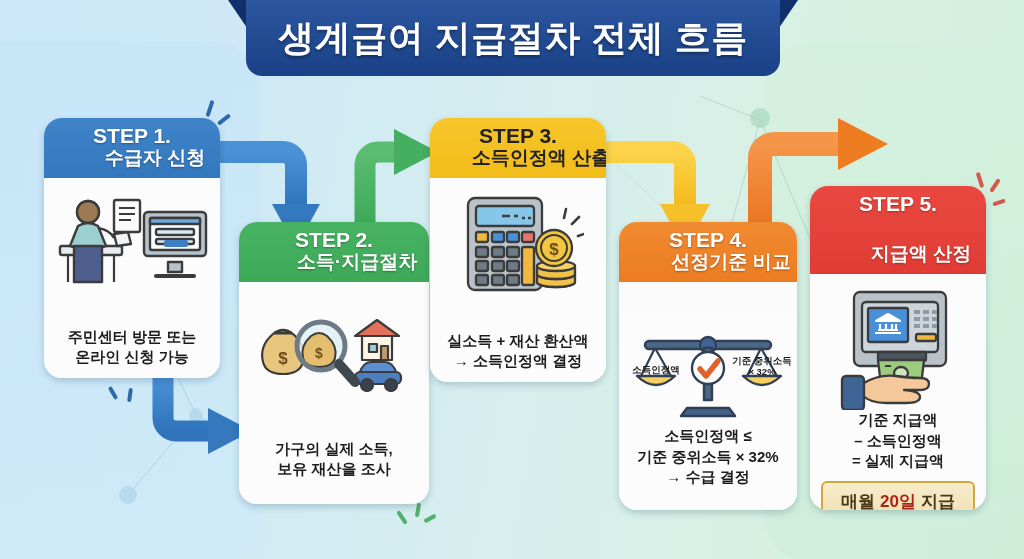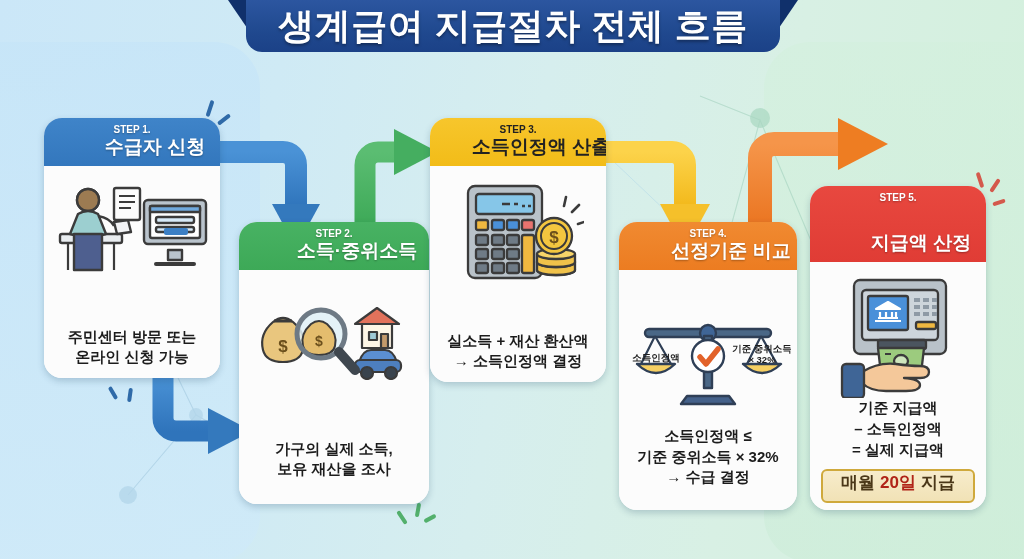--- a/index.html
+++ b/index.html
@@ -26,42 +26,42 @@
     border-radius:46px 0 0 46px;opacity:.6;
   }
   .bg-net{position:absolute;left:0;top:0;width:1024px;height:559px;}
 
   
   .banner-wrap{position:absolute;left:228px;top:0;width:570px;height:82px;}
   .banner-tail{position:absolute;top:0;width:0;height:0;}
   .banner-tail.l{left:0;border-left:30px solid transparent;border-top:44px solid #10306b;}
   .banner-tail.r{right:0;border-right:30px solid transparent;border-top:44px solid #10306b;}
   .banner{
-    position:absolute;left:18px;top:0;width:534px;height:52px;
+    position:absolute;left:18px;top:0;width:534px;height:76px;
     background:linear-gradient(180deg,#2c56a0 0%,#20498f 60%,#1b4187 100%);
     border-radius:0 0 16px 16px;
     display:flex;align-items:center;justify-content:center;
   }
   .banner-title{
     color:#ffffff;font-size:36px;font-weight:bold;letter-spacing:.5px;
     text-shadow:0 2px 3px rgba(0,0,0,.35);white-space:nowrap;
   }
 
   
   .card{
     position:absolute;border-radius:18px;overflow:hidden;
     box-shadow:0 3px 7px rgba(20,60,90,.22);
     display:flex;flex-direction:column;background:#fbfbfb;
   }
   .card-head{
     flex:0 0 auto;display:flex;flex-direction:column;align-items:center;
     justify-content:center;padding:7px 4px 8px;
   }
   .card-head .step-no{
-    color:#ffffff;font-size:10px;font-weight:bold;line-height:1.05;
+    color:#ffffff;font-size:21px;font-weight:bold;line-height:1.05;
     text-shadow:0 1px 2px rgba(0,0,0,.3);
   }
   .card-head .step-kr{
     color:#ffffff;font-size:19px;font-weight:bold;line-height:1.2;
     text-shadow:0 1px 2px rgba(0,0,0,.32);white-space:nowrap;margin-left:46px;
   }
   .card-body{
     flex:1 1 auto;background:#fcfcfc;display:flex;flex-direction:column;
     align-items:center;justify-content:flex-start;padding:6px 6px 8px;
   }
@@ -82,21 +82,21 @@
   #card3 .card-head .step-no,#card3 .card-head .step-kr{color:#222;text-shadow:none;}
   #card4{left:619px;top:222px;width:178px;height:288px;gap:30px;}
   #card4 .card-head{background:linear-gradient(180deg,#f08a31 0%,#ec7c21 100%);}
   #card5{left:810px;top:186px;width:176px;height:324px;}
   #card5 .card-head{background:linear-gradient(180deg,#e8483f 0%,#e03c35 100%);gap:28px;}
 
   .badge{
     margin-top:7px;width:150px;height:30px;border-radius:6px;
     background:linear-gradient(180deg,#f7eccb 0%,#f1e2b6 100%);
     border:2px solid #cfa93c;
-    display:flex;align-items:flex-start;justify-content:center;gap:5px;
+    display:flex;align-items:flex-end;justify-content:center;gap:5px;
     font-size:17px;font-weight:bold;color:#4a3718;
   }
   .badge .hi{color:#b02418;}
 
   
   .arrows{position:absolute;left:0;top:0;width:1024px;height:559px;}
 
   
   .spark{position:absolute;border-radius:3px;}
 </style>
@@ -230,21 +230,21 @@
         </svg>
       </div>
       <div class="caption">주민센터 방문 또는
 온라인 신청 가능</div>
     </div>
   </div>
 
   <div class="card" id="card2">
     <div class="card-head">
       <div class="step-no">STEP 2.</div>
-      <div class="step-kr">소득·중위소득</div>
+      <div class="step-kr">소득·지급절차</div>
     </div>
     <div class="card-body">
       <div class="art" style="margin-top:18px;">
         <svg width="158" height="86" viewBox="0 0 158 86">
           <g stroke="#3b3b3b" stroke-width="2.2" stroke-linejoin="round">
 
             <path d="M18 28 q10 -8 20 0 q14 12 10 28 q-3 12 -20 12 q-17 0 -20 -12 q-4 -16 10 -28 Z" fill="#e9c67e"></path>
             <path d="M19 27 h18" stroke-width="3" fill="none"></path>
             <text x="28" y="58" font-size="17" font-family="Liberation Sans, sans-serif" font-weight="bold" fill="#6b4f1c" stroke="none" text-anchor="middle">$</text>
 

